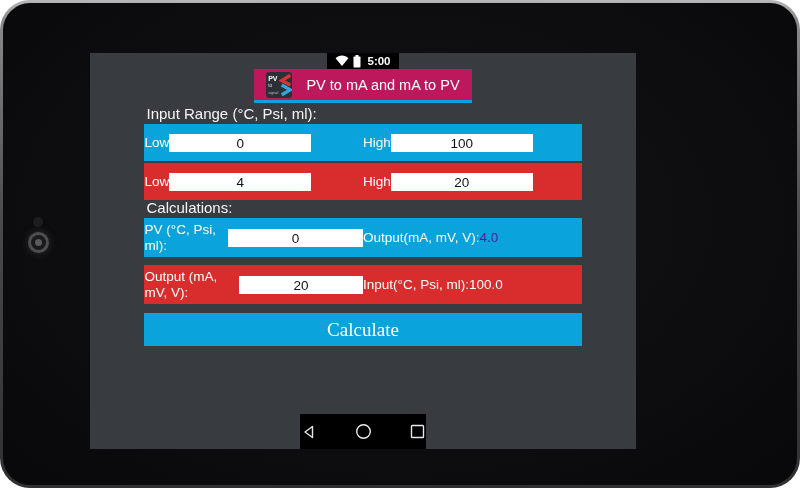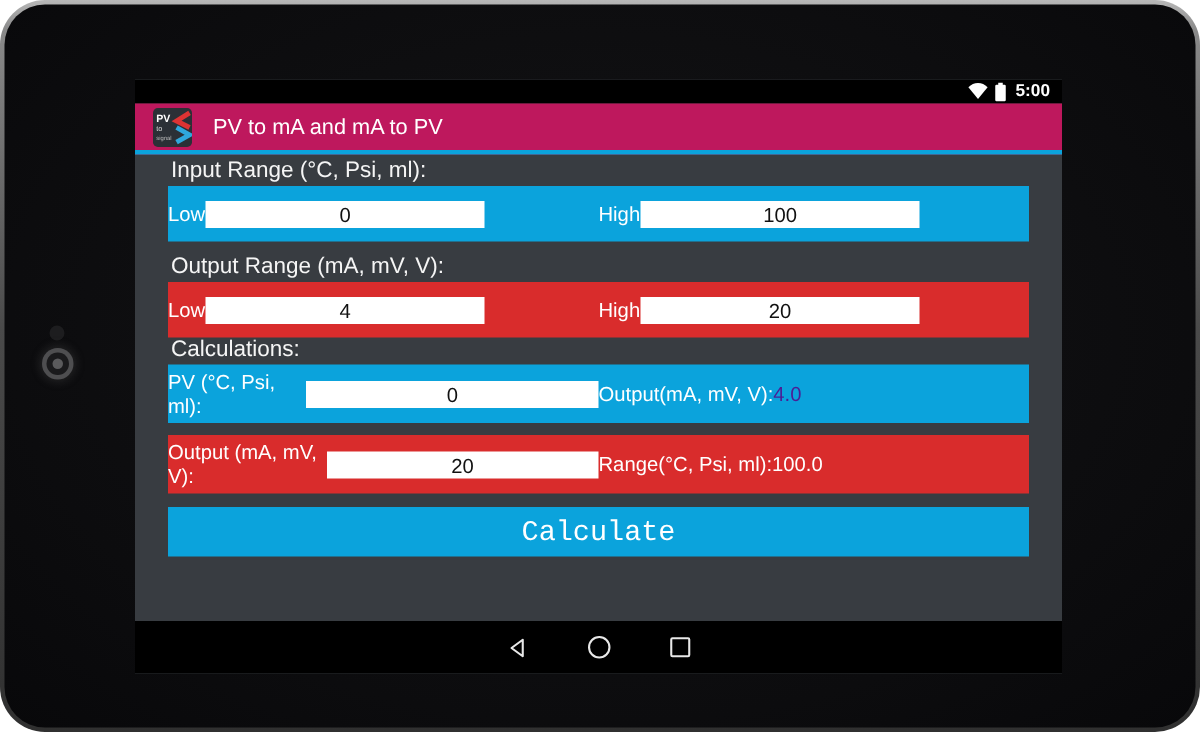--- a/index.html
+++ b/index.html
@@ -14,22 +14,22 @@
   .camera-sensor{position:absolute;left:33px;top:217px;width:10px;height:10px;border-radius:50%;
           background:#1d1d1f;}
   .camera-lens{position:absolute;left:28px;top:232px;width:21px;height:21px;border-radius:50%;
           background:#4e4e50;box-shadow:0 0 6px 2px rgba(90,90,90,.25);}
   .camera-lens::after{content:"";position:absolute;left:3px;top:3px;width:15px;height:15px;border-radius:50%;
           background:#1a1a1c;}
   .camera-lens::before{content:"";position:absolute;left:7px;top:7px;width:7px;height:7px;border-radius:50%;
           background:#5a5a5c;z-index:1;}
 
   
-  .screen{position:absolute;left:90px;top:53px;width:618px;height:396px;background:#383c41;
-          display:flex;flex-direction:column;overflow:hidden;}
+  .screen{position:absolute;left:90px;top:53px;width:546px;height:396px;background:#383c41;
+          display:flex;flex-direction:column;overflow:hidden;align-items:center;}
 
   
   .status-bar{height:16px;background:#000;display:flex;align-items:center;justify-content:flex-end;
           padding:0 8px;gap:4px;flex:none;}
   .status-time{color:#fff;font-size:11.5px;font-weight:700;margin-left:2px;}
   .status-bar svg{display:block;}
 
   
   .action-bar{height:31px;background:#be185d;display:flex;align-items:center;padding:0 12px;
           border-bottom:3px solid #0ba3dc;flex:none;}
@@ -53,21 +53,21 @@
   .bar-label{color:#fff;font-size:13.5px;line-height:16px;}
   .field{height:18px;width:65%;border:none;outline:none;background:#fff;color:#111;
           font-family:"Liberation Sans", sans-serif;font-size:13.5px;text-align:center;
           padding:0;margin-top:0;display:block;}
   .field.wide{width:72%;}
   .result{font-size:13.5px;line-height:18px;font-weight:400;}
   .result.red-text{color:#4c1d95;}
   .result.blue-text{color:#ffffff;}
 
   .calc-button{height:33px;margin-top:9px;background:#0ba3dc;border:none;color:#fff;
-          font-family:Liberation Mono, monospace;font-size:19px;cursor:pointer;width:100%;
+          font-family:Liberation Serif, serif;font-size:19px;cursor:pointer;width:100%;
           display:flex;align-items:center;justify-content:center;}
 
   
   .nav-bar{height:35px;background:#000;flex:none;display:flex;align-items:center;justify-content:center;
           gap:36px;}
   .nav-btn{width:18px;height:18px;display:flex;align-items:center;justify-content:center;cursor:pointer;}
   .nav-btn svg{display:block;}
 </style>
 </head>
 <body>
@@ -115,21 +115,20 @@
         <div class="bar-half">
           <div class="bar-label">Low</div>
           <input class="field" value="0" style="">
         </div>
         <div class="bar-half">
           <div class="bar-label">High</div>
           <input class="field" value="100" style="">
         </div>
       </div>
 
-      <div class="section-heading h2">Output Range (mA, mV, V):</div>
       <div class="bar red">
         <div class="bar-half">
           <div class="bar-label">Low</div>
           <input class="field" value="4" style="">
         </div>
         <div class="bar-half">
           <div class="bar-label">High</div>
           <input class="field" value="20" style="">
         </div>
       </div>
@@ -145,21 +144,21 @@
           <div class="result red-text">4.0</div>
         </div>
       </div>
 
       <div class="bar red calc mt8">
         <div class="bar-half">
           <div class="bar-label">Output (mA, mV, V):</div>
           <input class="field wide" value="20" style="">
         </div>
         <div class="bar-half">
-          <div class="bar-label">Range(°C, Psi, ml):</div>
+          <div class="bar-label">Input(°C, Psi, ml):</div>
           <div class="result blue-text">100.0</div>
         </div>
       </div>
 
       <button class="calc-button">Calculate</button>
     </div>
 
     <div class="nav-bar">
       <div class="nav-btn">
         <svg width="16" height="16" viewBox="0 0 16 16">

